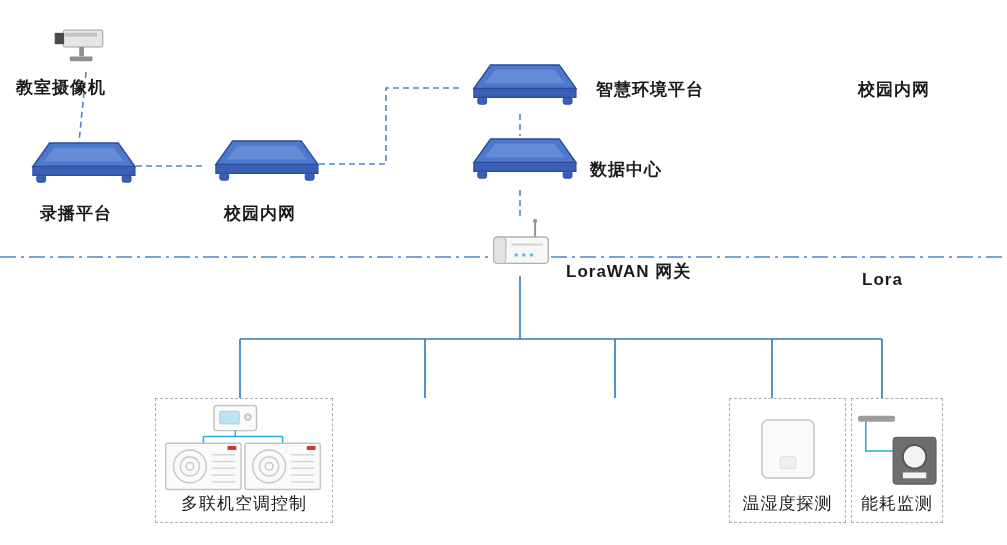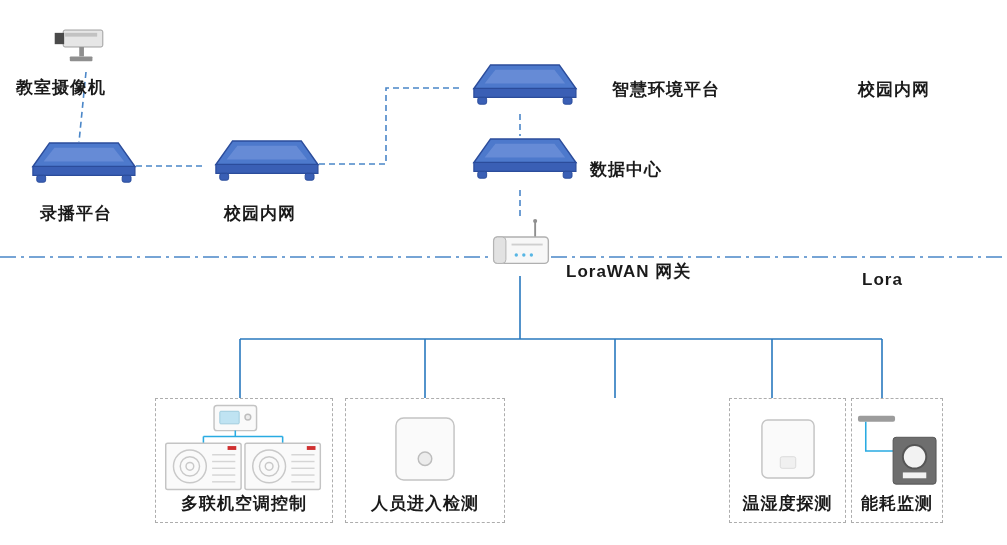--- a/index.html
+++ b/index.html
@@ -8,21 +8,21 @@
     --text:#1a1a1a; --box-border:#adadad; --device-body:#fafafa; --device-edge:#c4c4c4;
   }
   html,body{margin:0;padding:0;background:#fff;font-family:"Liberation Sans",sans-serif;}
   .stage{position:relative;width:1007px;height:545px;background:#fff;overflow:hidden;padding-left:44px;}
   .overlay{position:absolute;left:0;top:0;pointer-events:none;}
   .node{position:absolute;}
   .lbl{position:absolute;font-size:17px;font-weight:600;color:var(--text);white-space:nowrap;letter-spacing:1px;}
   .dev-box{position:absolute;border:1.5px dashed var(--box-border);box-sizing:border-box;
            display:flex;flex-direction:column;align-items:center;justify-content:flex-end;padding:6px 2px 7px;}
   .dev-icon{flex:1;display:flex;align-items:center;justify-content:center;width:100%;}
-  .dev-label{font-size:17px;font-weight:700;color:var(--text);white-space:nowrap;letter-spacing:1px;}
+  .dev-label{font-size:17px;font-weight:400;color:var(--text);white-space:nowrap;letter-spacing:1px;}
 
   
   .ln-dash{stroke:var(--connector-dashed);stroke-width:1.6;stroke-dasharray:6 4;fill:none;}
   .ln-solid{stroke:var(--connector-solid);stroke-width:1.6;fill:none;}
   .ln-boundary{stroke:var(--boundary-line);stroke-width:1.6;stroke-dasharray:16 5 3 5;fill:none;}
 
   
   .plat-top{fill:var(--platform-fill);stroke:var(--platform-edge);stroke-width:1.5;}
   .plat-sheen{fill:var(--platform-sheen);opacity:.55;}
   .plat-front{fill:var(--platform-front);stroke:var(--platform-edge);stroke-width:1.2;}
@@ -90,21 +90,21 @@
 
   <div class="node" style="left:461px;top:62px">
     <svg viewBox="0 0 120 54" width="118" height="53">
       <polygon class="plat-top" points="30,3 100,3 117,27 13,27"></polygon>
       <polygon class="plat-sheen" points="35,8 95,8 106,22 24,22"></polygon>
       <polygon class="plat-front" points="13,27 117,27 117,36 13,36"></polygon>
       <rect class="plat-foot" x="17" y="36" width="9" height="7" rx="2"></rect>
       <rect class="plat-foot" x="104" y="36" width="9" height="7" rx="2"></rect>
     </svg>
   </div>
-  <div class="lbl" style="left:612px;top:78px">智慧环境平台</div>
+  <div class="lbl" style="left:596px;top:78px">智慧环境平台</div>
   <div class="lbl" style="left:858px;top:78px">校园内网</div>
 
   <div class="node" style="left:20px;top:140px">
     <svg viewBox="0 0 120 54" width="118" height="53">
       <polygon class="plat-top" points="30,3 100,3 117,27 13,27"></polygon>
       <polygon class="plat-sheen" points="35,8 95,8 106,22 24,22"></polygon>
       <polygon class="plat-front" points="13,27 117,27 117,36 13,36"></polygon>
       <rect class="plat-foot" x="17" y="36" width="9" height="7" rx="2"></rect>
       <rect class="plat-foot" x="104" y="36" width="9" height="7" rx="2"></rect>
     </svg>
@@ -177,29 +177,20 @@
           <line class="ac-slat" x1="138" y1="66" x2="162" y2="66"></line>
           <line class="ac-slat" x1="138" y1="73" x2="162" y2="73"></line>
           <line class="ac-slat" x1="138" y1="80" x2="162" y2="80"></line>
           <rect class="ac-logo" x="154" y="43" width="9" height="4"></rect>
         </g>
       </svg>
     </div>
     <div class="dev-label">多联机空调控制</div>
   </div>
 
-  <div class="dev-box" style="left:345px;top:398px;width:160px;height:125px">
-    <div class="dev-icon">
-      <svg viewBox="0 0 64 68" width="62" height="66">
-        <rect class="dev-body" x="2" y="2" width="60" height="64" rx="8"></rect>
-        <circle class="sensor-dot" cx="32" cy="44" r="7"></circle>
-      </svg>
-    </div>
-    <div class="dev-label">人员进入检测</div>
-  </div>
 
 
   <div class="dev-box" style="left:851px;top:398px;width:92px;height:125px">
     <div class="dev-icon">
       <svg viewBox="0 0 88 84" width="86" height="82">
         <rect class="em-bracket" x="4" y="8" width="38" height="6" rx="2"></rect>
         <path class="wire" d="M12 14 V44 H40"></path>
         <rect class="em-body" x="40" y="30" width="44" height="48" rx="3"></rect>
         <circle class="em-dial" cx="62" cy="50" r="12"></circle>
         <rect class="em-strip" x="50" y="66" width="24" height="6"></rect>

